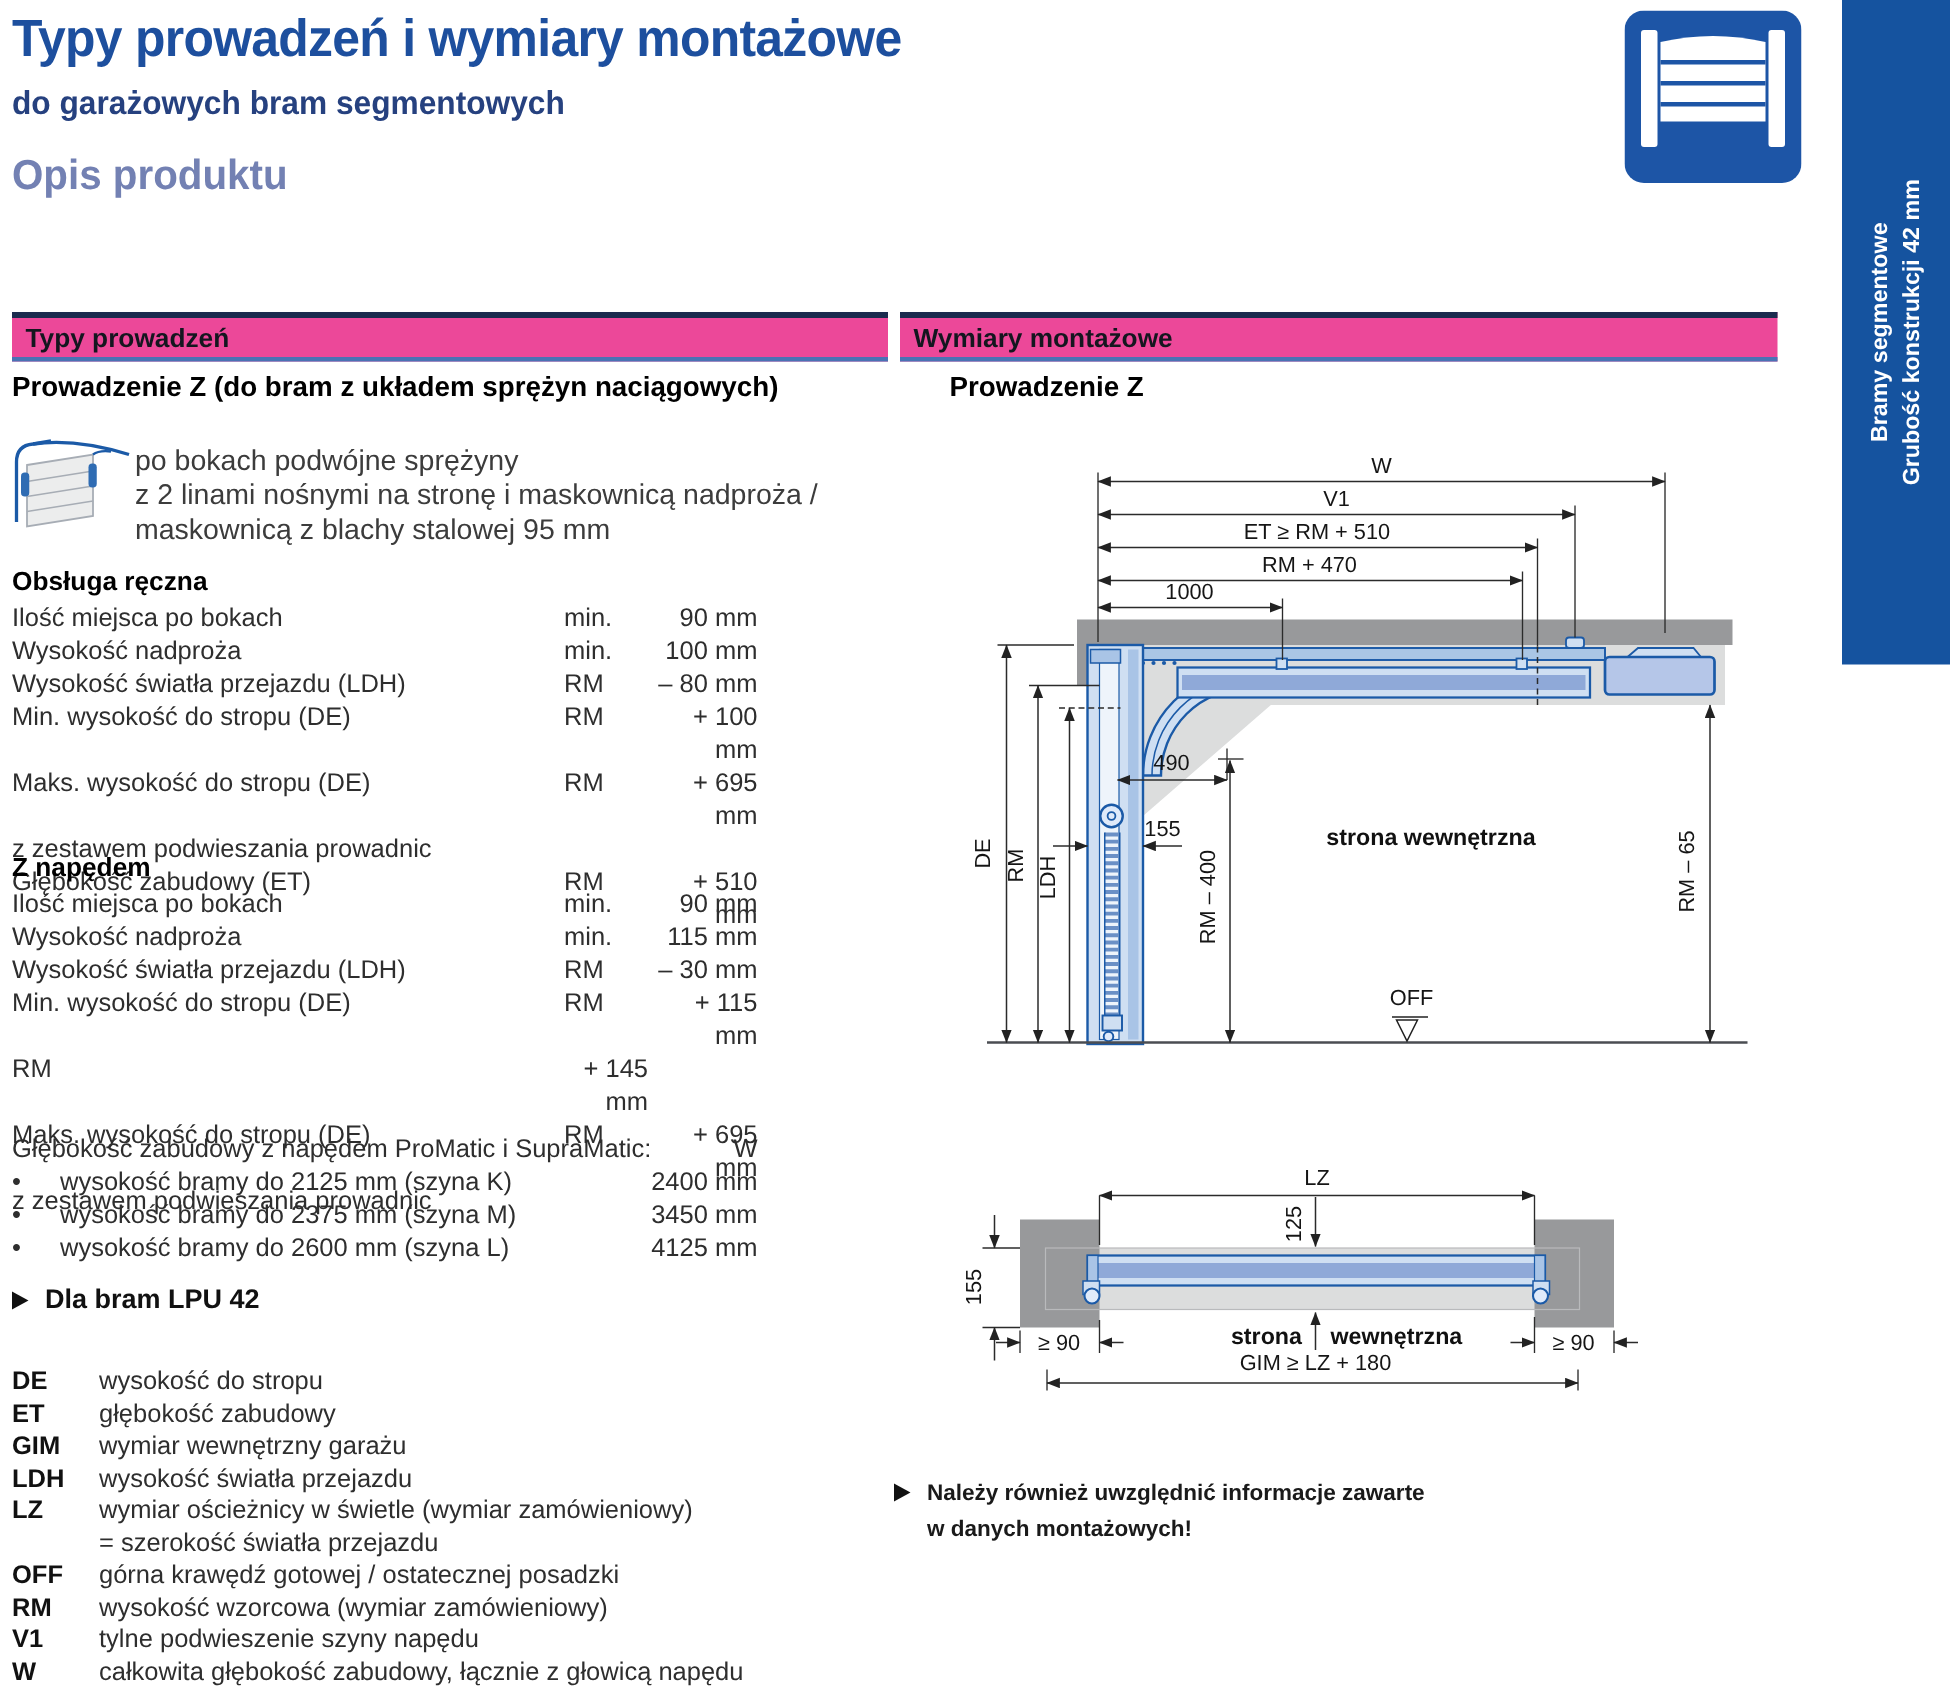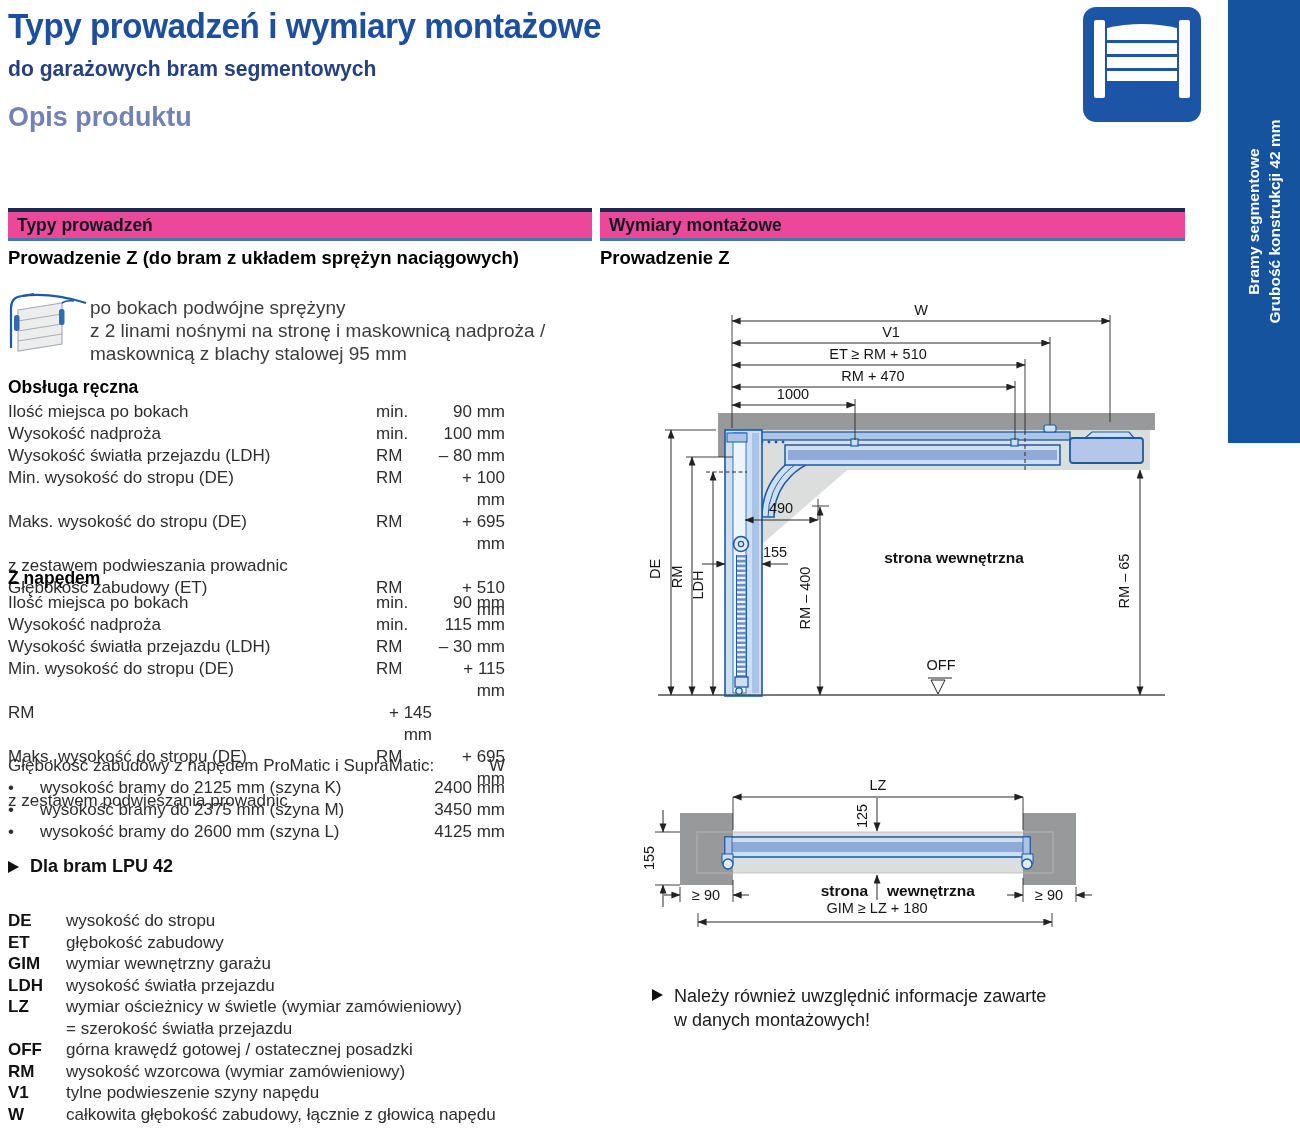--- a/index.html
+++ b/index.html
@@ -31,21 +31,21 @@
   .tri{width:0;height:0;border-left:11px solid #111;border-top:6.5px solid transparent;
        border-bottom:6.5px solid transparent;display:inline-block;margin-right:11px;}
   .legend{left:8px;top:910px;font-size:17px;color:#2e2e2e;width:590px;}
   .lrow{display:grid;grid-template-columns:58px 1fr;line-height:21.5px;}
   .lrow .abbr{font-weight:bold;color:#111;}
   .sidebar{left:1228px;top:0;width:72px;height:443px;background:#15539f;}
   .sidebar-rot{position:absolute;top:443px;left:13px;width:443px;height:46px;
         transform-origin:0 0;transform:rotate(-90deg);display:flex;flex-direction:column;
         justify-content:center;text-align:center;color:#fff;font-weight:bold;
         font-size:15.5px;line-height:21px;white-space:nowrap;}
-  .note{left:652px;top:984px;font-size:18px;font-weight:normal;color:#1a1a1a;line-height:24px;}
+  .note{left:596px;top:984px;font-size:15px;font-weight:bold;color:#1a1a1a;line-height:24px;}
   .note-row{display:flex;}
   .note .tri{margin-top:5px;}
   svg text{font-family:"Liberation Sans","DejaVu Sans",sans-serif;}
   .dimt{font-size:14.5px;fill:#151515;}
   .dimb{font-size:15.5px;font-weight:bold;fill:#111;}
   .dim{stroke:#2b2b2b;stroke-width:1;}
   .ext{stroke:#2b2b2b;stroke-width:0.9;}
   .bl{stroke:#1b5aa7;fill:none;}
 </style>
 </head>
@@ -71,21 +71,21 @@
     <div class="sidebar-rot">
       <div>Bramy segmentowe</div>
       <div>Grubość konstrukcji 42 mm</div>
     </div>
   </div>
 
   <div class="abs secbar bar-left">Typy prowadzeń</div>
   <div class="abs secbar bar-right">Wymiary montażowe</div>
 
   <div class="abs subhead" style="left:8px;top:247px">Prowadzenie Z (do bram z układem sprężyn naciągowych)</div>
-  <div class="abs subhead" style="left:600px;top:247px">Prowadzenie Z</div>
+  <div class="abs subhead" style="left:633px;top:247px">Prowadzenie Z</div>
 
   <svg class="abs" style="left:4px;top:288px" width="84" height="86" viewBox="0 0 84 86">
     <polygon points="14,22 58,15 58,56 14,63" fill="#eceded" stroke="#a7adb5" stroke-width="1.2"></polygon>
     <line x1="14" y1="33" x2="58" y2="26" stroke="#a7adb5" stroke-width="1"></line>
     <line x1="14" y1="43" x2="58" y2="36" stroke="#a7adb5" stroke-width="1"></line>
     <line x1="14" y1="53" x2="58" y2="46" stroke="#a7adb5" stroke-width="1"></line>
     <path d="M7 60 L7 20 Q7 9 18 8 L30 6" class="bl" stroke-width="2.2"></path>
     <path d="M18 8 Q46 4 82 15" class="bl" stroke-width="2.2"></path>
     <path d="M58 15 Q62 12 70 13" class="bl" stroke-width="1.6"></path>
     <rect x="10" y="27" width="5.5" height="16" rx="2.5" fill="#2f6cb3"></rect>

